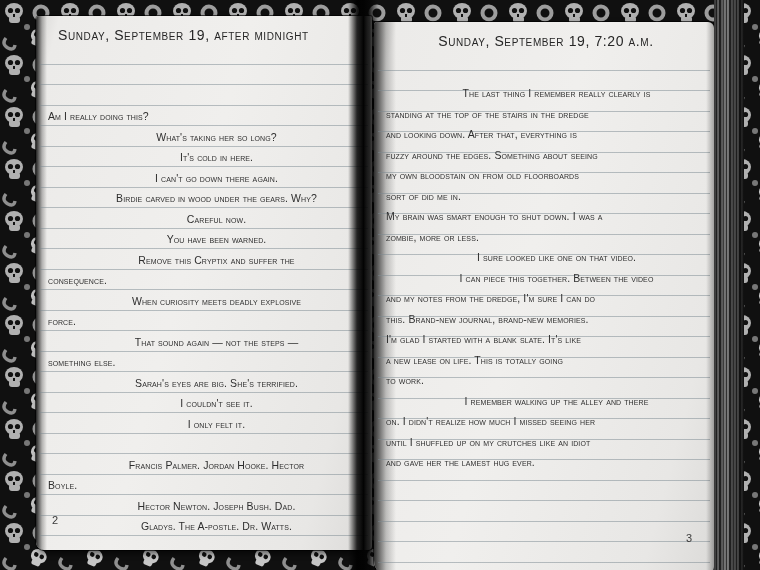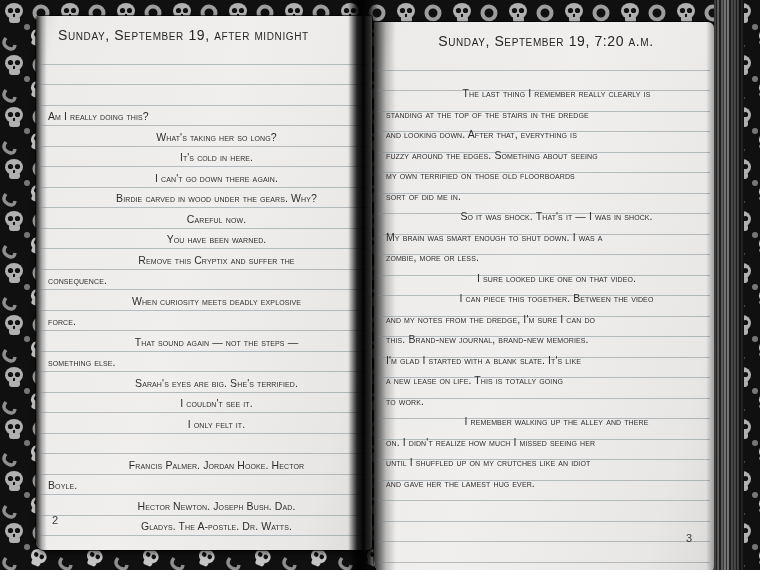--- a/index.html
+++ b/index.html
@@ -153,23 +153,22 @@
   <div class="gutter"></div>
 
   <div class="page page-right">
     <div class="ruling"></div>
     <div class="page-header">Sunday, September 19, 7:20 a.m.</div>
     <div class="entry-lines">
         <div class="jline ind">The last thing I remember really clearly is</div>
         <div class="jline">standing at the top of the stairs in the dredge</div>
         <div class="jline">and looking down. After that, everything is</div>
         <div class="jline">fuzzy around the edges. Something about seeing</div>
-        <div class="jline">my own terrified on those old floorboards</div>
+        <div class="jline">my own bloodstain on from old floorboards</div>
         <div class="jline">sort of did me in.</div>
-        <div class="jline ind">So it was shock. That's it — I was in shock.</div>
         <div class="jline">My brain was smart enough to shut down. I was a</div>
         <div class="jline">zombie, more or less.</div>
         <div class="jline ind">I sure looked like one on that video.</div>
         <div class="jline ind">I can piece this together. Between the video</div>
         <div class="jline">and my notes from the dredge, I'm sure I can do</div>
         <div class="jline">this. Brand-new journal, brand-new memories.</div>
         <div class="jline">I'm glad I started with a blank slate. It's like</div>
         <div class="jline">a new lease on life. This is totally going</div>
         <div class="jline">to work.</div>
         <div class="jline ind">I remember walking up the alley and there</div>

